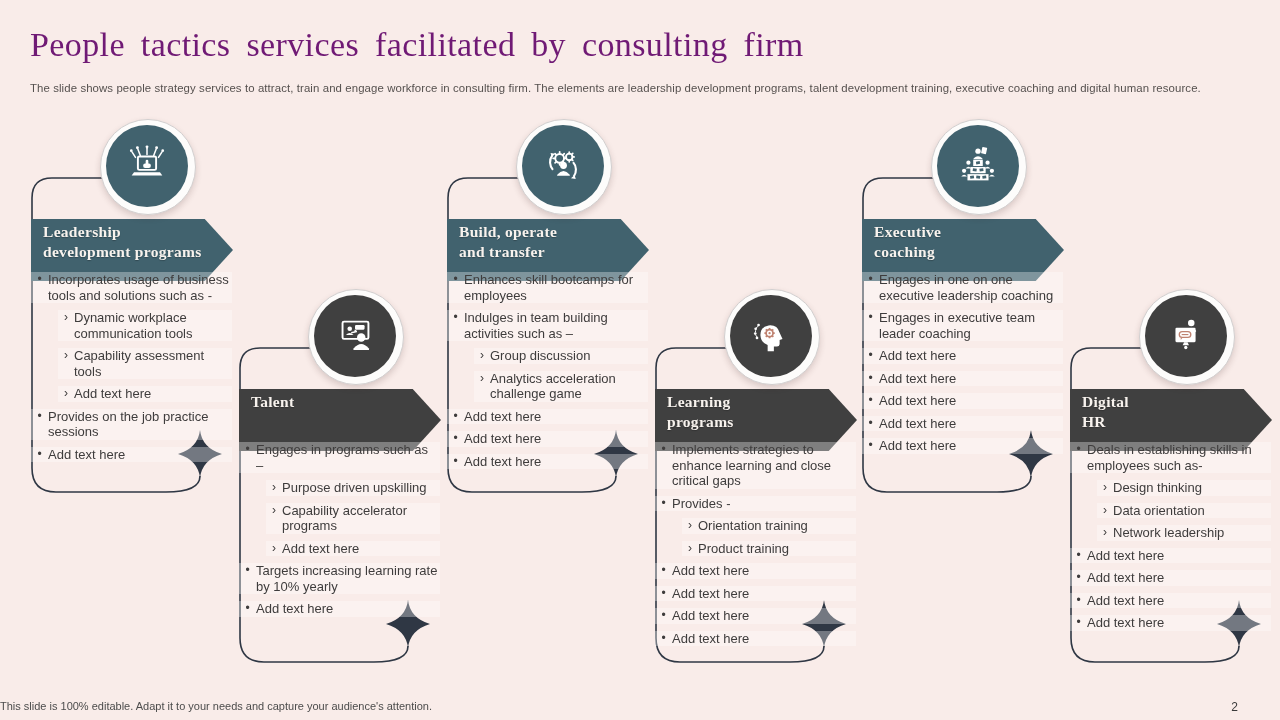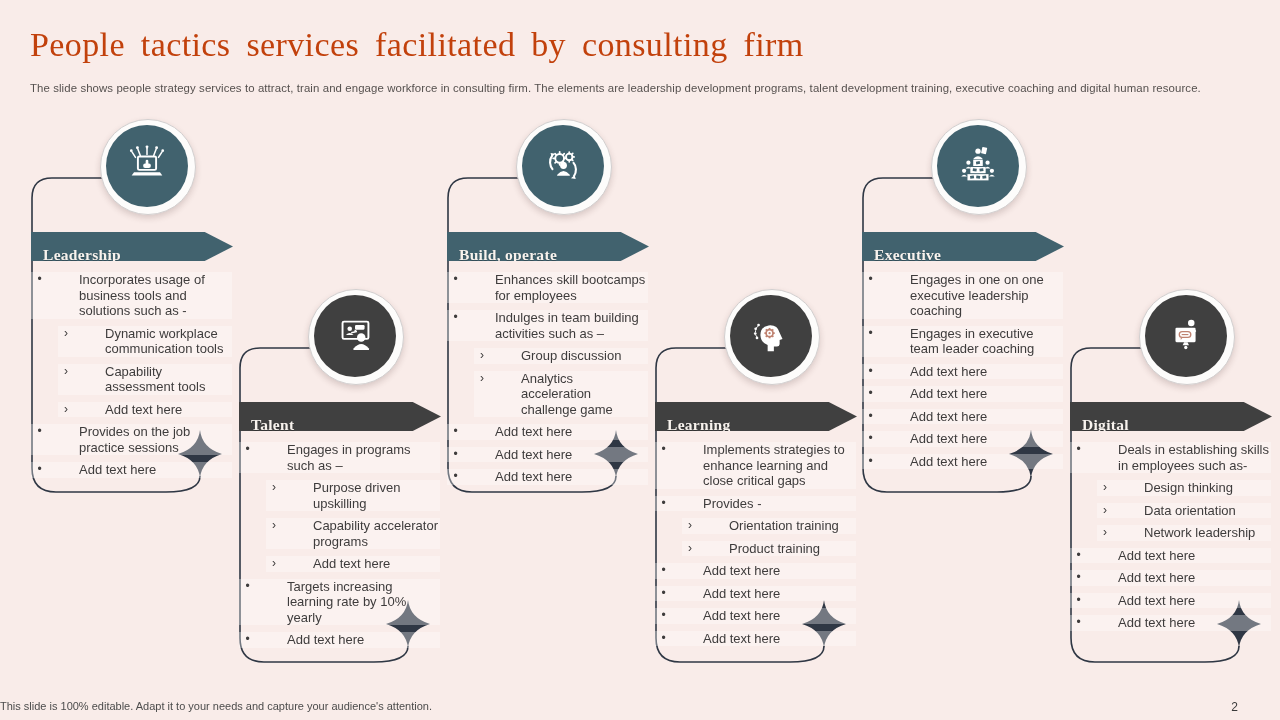--- a/index.html
+++ b/index.html
@@ -1,43 +1,43 @@
 <!DOCTYPE html>
 <html><head>
 <meta charset="utf-8">
 <style>
   html,body{margin:0;padding:0;background:#ddd;}
   .slide{position:relative;width:1280px;height:720px;background:#f9ece9;overflow:hidden;
          font-family:"Liberation Sans",sans-serif;}
   .title{position:absolute;left:30px;top:26px;font-family:"Liberation Serif",serif;
-         font-size:34px;color:#c2410c;word-spacing:7px;letter-spacing:.4px;white-space:nowrap;text-align:center;}
+         font-size:34px;color:#701a75;word-spacing:7px;letter-spacing:.4px;white-space:nowrap;text-align:center;}
   .subtitle{position:absolute;left:30px;top:82px;width:1224px;font-size:11.4px;color:#55504e;letter-spacing:.1px;}
   .column{position:absolute;width:212px;height:414px;}
   .pos1{left:28px;top:120px}.pos2{left:236px;top:290px}.pos3{left:444px;top:120px}
   .pos4{left:652px;top:290px}.pos5{left:859px;top:120px}.pos6{left:1067px;top:290px}
   .connector{position:absolute;left:0;top:0;z-index:1;}
   .cpath{fill:none;stroke:#2f3744;stroke-width:1.6;}
   .star{fill:#2f3744;}
   .ring{position:absolute;left:72px;top:-1px;width:94px;height:94px;border-radius:50%;
         background:#fdfcfb;border:1px solid #d2cfcf;box-shadow:0 3px 6px rgba(70,40,40,.18);z-index:3;}
   .circle{position:absolute;left:5px;top:5px;width:82px;height:82px;border-radius:50%;
           display:flex;align-items:center;justify-content:center;}
   .teal-bg{background:#41626e}.rose-bg{background:#404040}
-  .banner{position:absolute;left:3px;top:112px;width:202px;height:29px;z-index:2;box-sizing:border-box;
+  .banner{position:absolute;left:3px;top:99px;width:202px;height:62px;z-index:2;box-sizing:border-box;
           clip-path:polygon(0 0,86% 0,100% 50%,86% 100%,0 100%);
-          padding:13px 0 0 12px;font-family:"Liberation Serif",serif;font-weight:bold;
+          padding:3px 0 0 12px;font-family:"Liberation Serif",serif;font-weight:bold;
           font-size:15.5px;line-height:19.5px;color:#f8f3ee;letter-spacing:.3px;
           text-shadow:0 1px 1px rgba(0,0,0,.25);}
   .list{position:absolute;left:3px;top:152px;width:201px;margin:0;padding:0;list-style:none;z-index:2;}
   .item{display:grid;margin:0 0 7px 0;background:rgba(255,255,255,.33);
         font-size:13px;line-height:15.5px;color:#3e3c3c;}
   .lv1{grid-template-columns:17px 1fr}
   .lv2{grid-template-columns:16px 1fr;margin-left:27px;width:174px}
   .marker{text-align:center;font-size:12px;color:#3e3c3c;}
-  .txt{padding-right:2px;margin-left:31px;}
+  .txt{padding-right:2px;}
   .footer{position:absolute;left:0;bottom:8px;width:100%;
           font-size:11px;color:#4c4c4c;}
   .pagenum{position:absolute;right:42px;bottom:6px;font-size:12px;color:#3a3a3a;}
 </style>
 </head>
 <body>
 
 <div class="slide">
 
   <div class="title">People tactics services facilitated by consulting firm</div>

